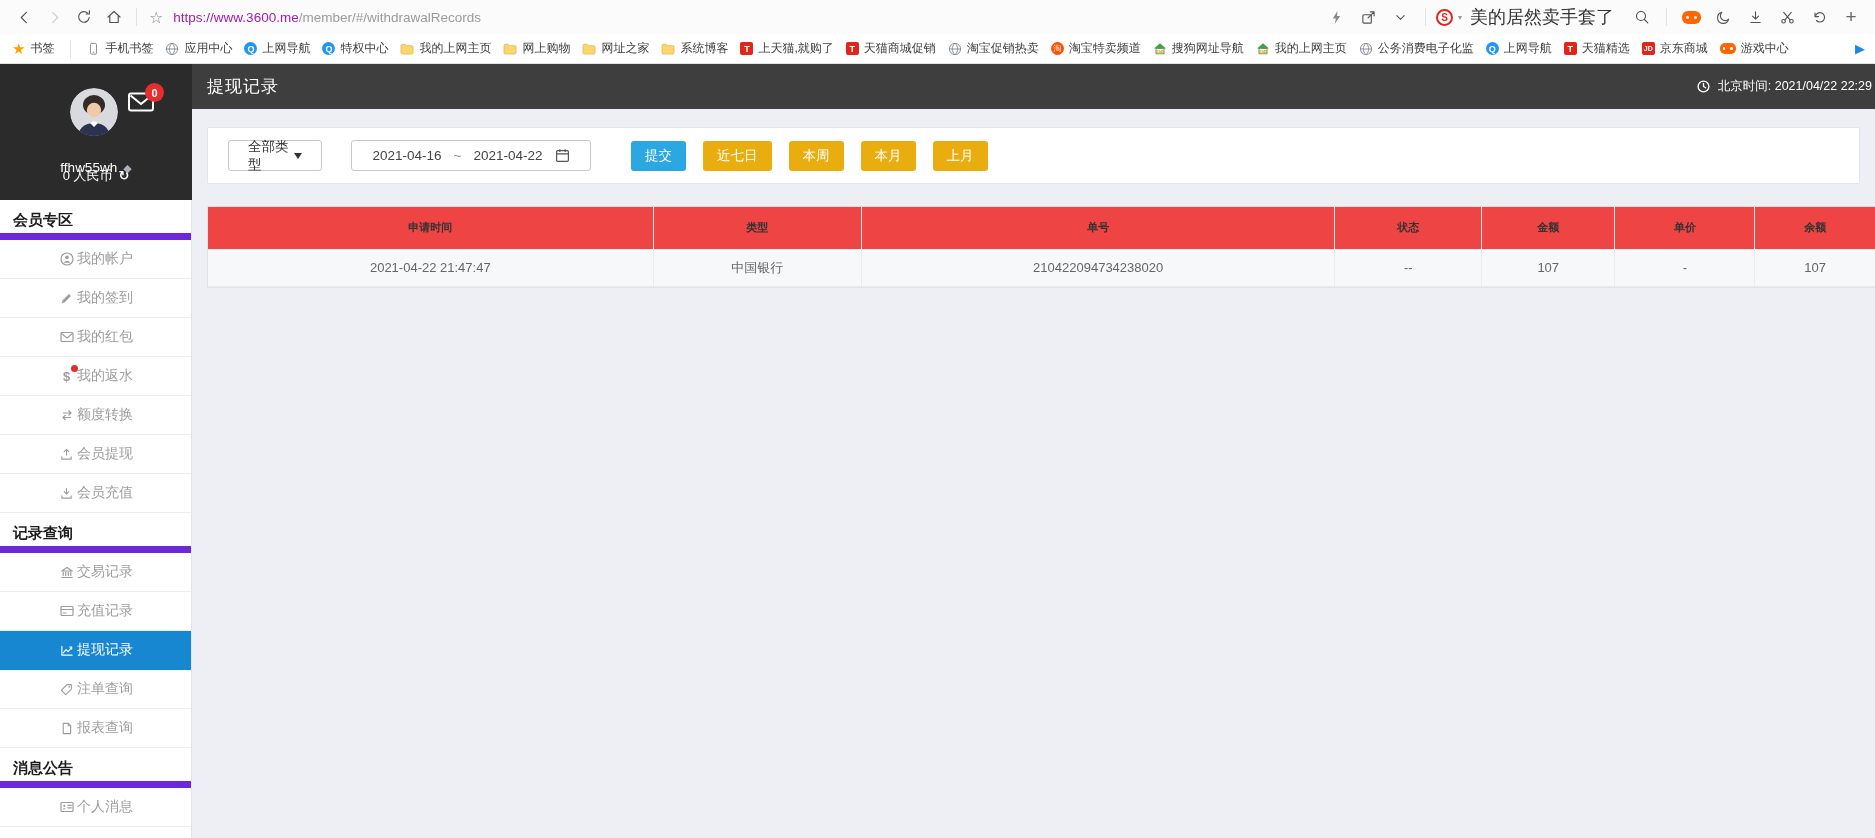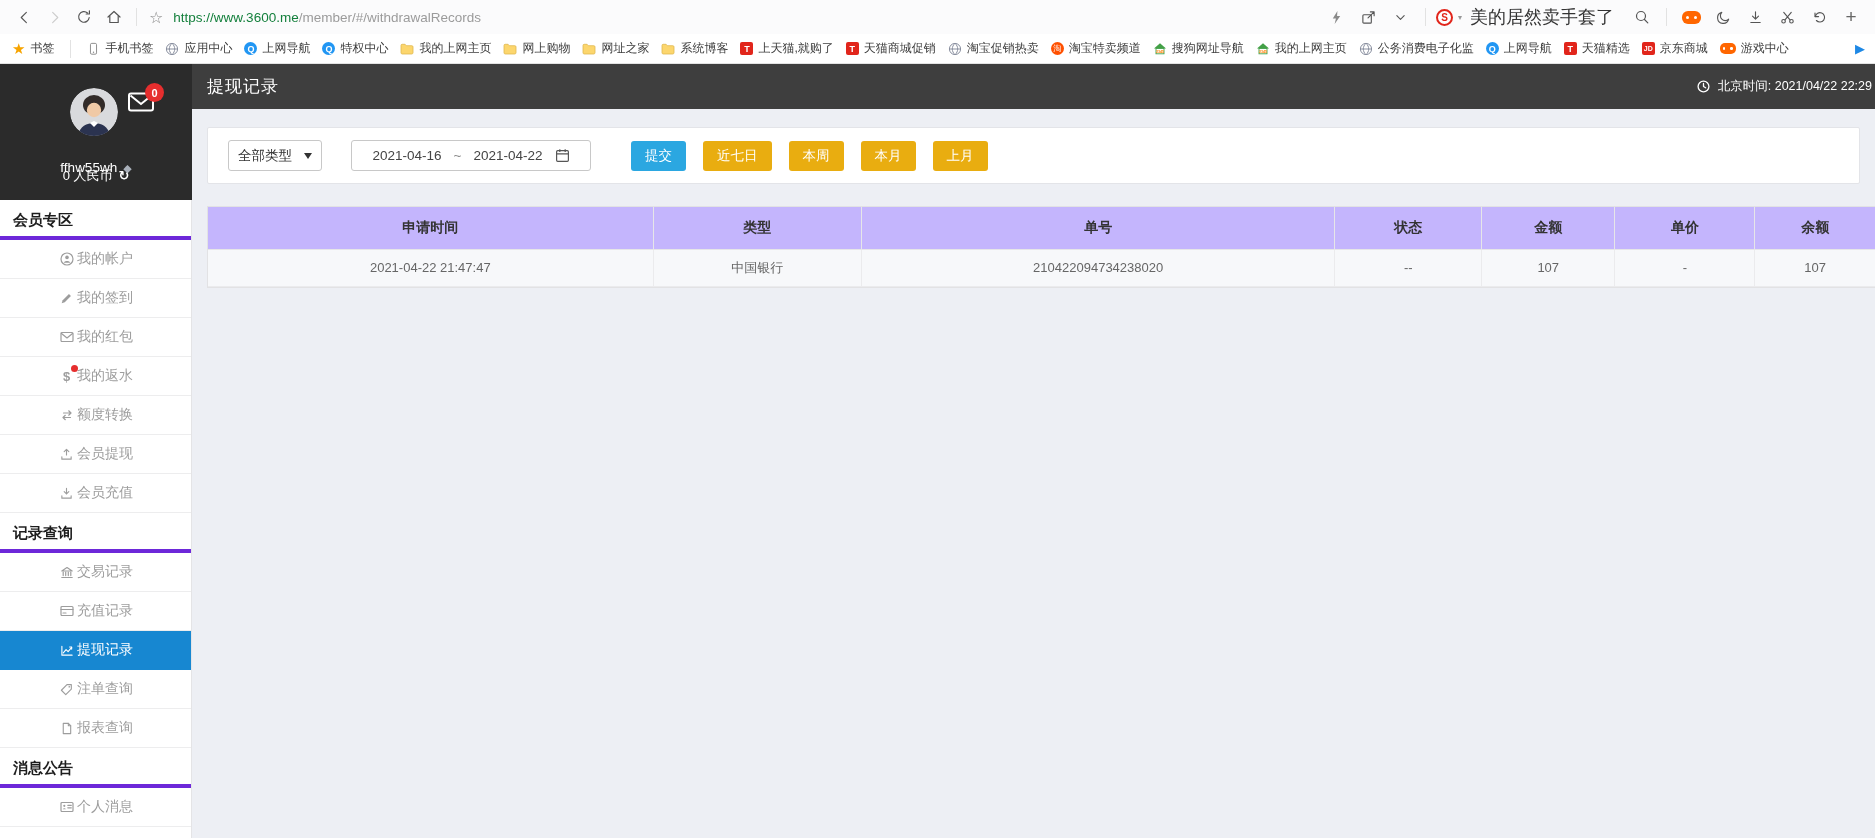--- a/index.html
+++ b/index.html
@@ -7,21 +7,21 @@
   body { font-family:"Liberation Sans","DejaVu Sans",sans-serif; background:#edeff4; }
 
   
   .nav-bar { height:34px; background:#fbfbfc; display:flex; align-items:center; padding:0 10px; gap:2px; }
   .nav-icon { width:28px; height:26px; display:flex; align-items:center; justify-content:center;
               color:#555; font-size:16px; flex:0 0 auto; cursor:default; }
   .nav-icon svg { display:block; }
   .v-div { width:1px; height:18px; background:#e2e2e2; margin:0 6px; flex:0 0 auto; }
   .url-zone { display:flex; align-items:center; flex:1; min-width:0; margin-left:4px; gap:10px; }
   .url-text { font-size:13.5px; white-space:nowrap; overflow:hidden; }
-  .url-host { color:#15803d; }
+  .url-host { color:#a21caf; }
   .url-path { color:#9b9b9b; }
   .star-glyph { font-size:16px; color:#8b8b8b; }
   .right-tools { display:flex; align-items:center; gap:4px; flex:0 0 auto; }
   .s-logo { width:17px; height:17px; border-radius:50%; border:2px solid #e1251b; color:#e1251b;
             font-weight:bold; font-size:10px; display:flex; align-items:center; justify-content:center; background:#fff; }
   .mini-caret { font-size:8px; color:#999; margin-left:1px; }
   .hotword { font-size:18px; color:#333; margin:0 10px 0 4px; white-space:nowrap; }
   .pad-icon { width:19px; height:13px; background:#f60; border-radius:6px; position:relative; }
   .pad-icon i { position:absolute; width:3px; height:3px; border-radius:50%; background:#fff; top:5px; }
   .pad-icon i.l { left:4px; } .pad-icon i.r { right:4px; }
@@ -57,56 +57,56 @@
            background:#e62e2e; color:#fff; font-size:11px; display:flex; align-items:center;
            justify-content:center; font-weight:bold; }
   .p-name { position:absolute; top:96px; width:100%; text-align:center; font-size:13.5px; }
   .p-diamond { color:#a9b0ba; font-size:11px; margin-left:6px; }
   .p-balance { position:absolute; top:103px; width:100%; text-align:center; font-size:13px; }
   .p-refresh { font-weight:bold; margin-left:6px; font-size:13px; }
 
   
   .sidebar { flex:1; background:#fff; border-right:1px solid #e4e4e6; overflow:hidden; }
   .sec-hd { height:40px; line-height:40px; padding-left:13px; font-size:15px; font-weight:bold;
-            color:#1d1d1d; border-bottom:4px solid #6d28d9; background:#fff; }
+            color:#1d1d1d; border-bottom:7px solid #6d28d9; background:#fff; }
   .s-item { height:39px; display:flex; align-items:center; justify-content:center; gap:2px;
             color:#9d9d9d; font-size:14px; border-bottom:1px solid #ededee; cursor:default; background:#fff; }
   .s-item .ic { width:17px; height:14px; display:flex; align-items:center; justify-content:center; position:relative; }
   .s-item.active { background:#1787d1; color:#fff; border-bottom-color:#1787d1; }
   .red-dot { position:absolute; top:-4px; right:-3px; width:7px; height:7px; border-radius:50%; background:#e62e2e; }
   .dollar { font-size:13px; font-weight:bold; line-height:1; }
 
   
   .page-hd { height:45px; background:#3e3e3e; color:#fff; display:flex; align-items:center;
              padding:0 3px 0 15px; flex:0 0 auto; }
   .page-title { font-size:17px; letter-spacing:1px; }
   .hd-time { margin-left:auto; display:flex; align-items:center; gap:8px; font-size:12.5px; white-space:nowrap; }
 
   
   .main { flex:1; background:#edeff4; padding:18px 0 0 15px; overflow:hidden; }
   .filter-card { background:#fff; border:1px solid #e3e4e8; border-radius:2px; height:57px;
                  margin-right:15px; display:flex; align-items:center; padding-left:20px; }
   .sel-box { width:94px; height:31px; border:1px solid #c8c8c8; border-radius:3px; background:#fff;
-             display:flex; align-items:center; justify-content:space-between; padding:0 9px;
+             display:flex; align-items:center; justify-content:space-between; padding:0 19px;
              font-size:13.5px; color:#333; cursor:default; }
   .sel-caret { width:0; height:0; border-left:4.5px solid transparent; border-right:4.5px solid transparent;
                border-top:6px solid #333; }
   .date-box { width:240px; height:31px; border:1px solid #c8c8c8; border-radius:3px; background:#fff;
               display:flex; align-items:center; justify-content:center; gap:12px; font-size:13.5px;
               color:#444; margin-left:29px; cursor:default; }
   .btn { height:30px; border:none; border-radius:3px; color:#fff; font-size:13.5px; padding:0 14px;
          font-family:inherit; cursor:pointer; white-space:nowrap; }
   .btn-blue { background:#2ba7e1; margin-left:40px; }
   .btn-gold { background:#e9ad10; margin-left:17px; }
 
   
   .table-card { background:#fff; border:1px solid #e2e2e4; border-right:none; margin-top:22px; }
   table { width:100%; border-collapse:collapse; table-layout:fixed; }
-  th { height:42px; font-size:14px; color:#333; font-weight:bold; border-right:1px solid #e6e6e8;
-       border-bottom:1px solid #e6e6e8; background:#c4b5fd; white-space:nowrap; }
+  th { height:42px; font-size:11px; color:#333; font-weight:bold; border-right:1px solid #e6e6e8;
+       border-bottom:1px solid #e6e6e8; background:#ef4444; white-space:nowrap; }
   th:last-child { border-right:none; }
   td { height:37px; font-size:13px; color:#666; text-align:center; background:#f7f8fa;
        border-right:1px solid #ebebed; border-bottom:1px solid #ebebed; white-space:nowrap; }
   td:last-child { border-right:none; }
   .pager { height:46px; background:#fff; display:flex; align-items:center; justify-content:flex-end;
            gap:8px; padding-right:34px; }
   .pg-sum { color:#b9b9bd; font-size:13px; margin-right:16px; }
   .pg-btn { width:27px; height:27px; border:1px solid #e3e3e5; border-radius:2px; background:#fff;
             color:#a9a9ad; font-size:13px; display:flex; align-items:center; justify-content:center; cursor:pointer; }
   .pg-btn.active { background:#e9e9eb; color:#1787d1; font-weight:bold; }

